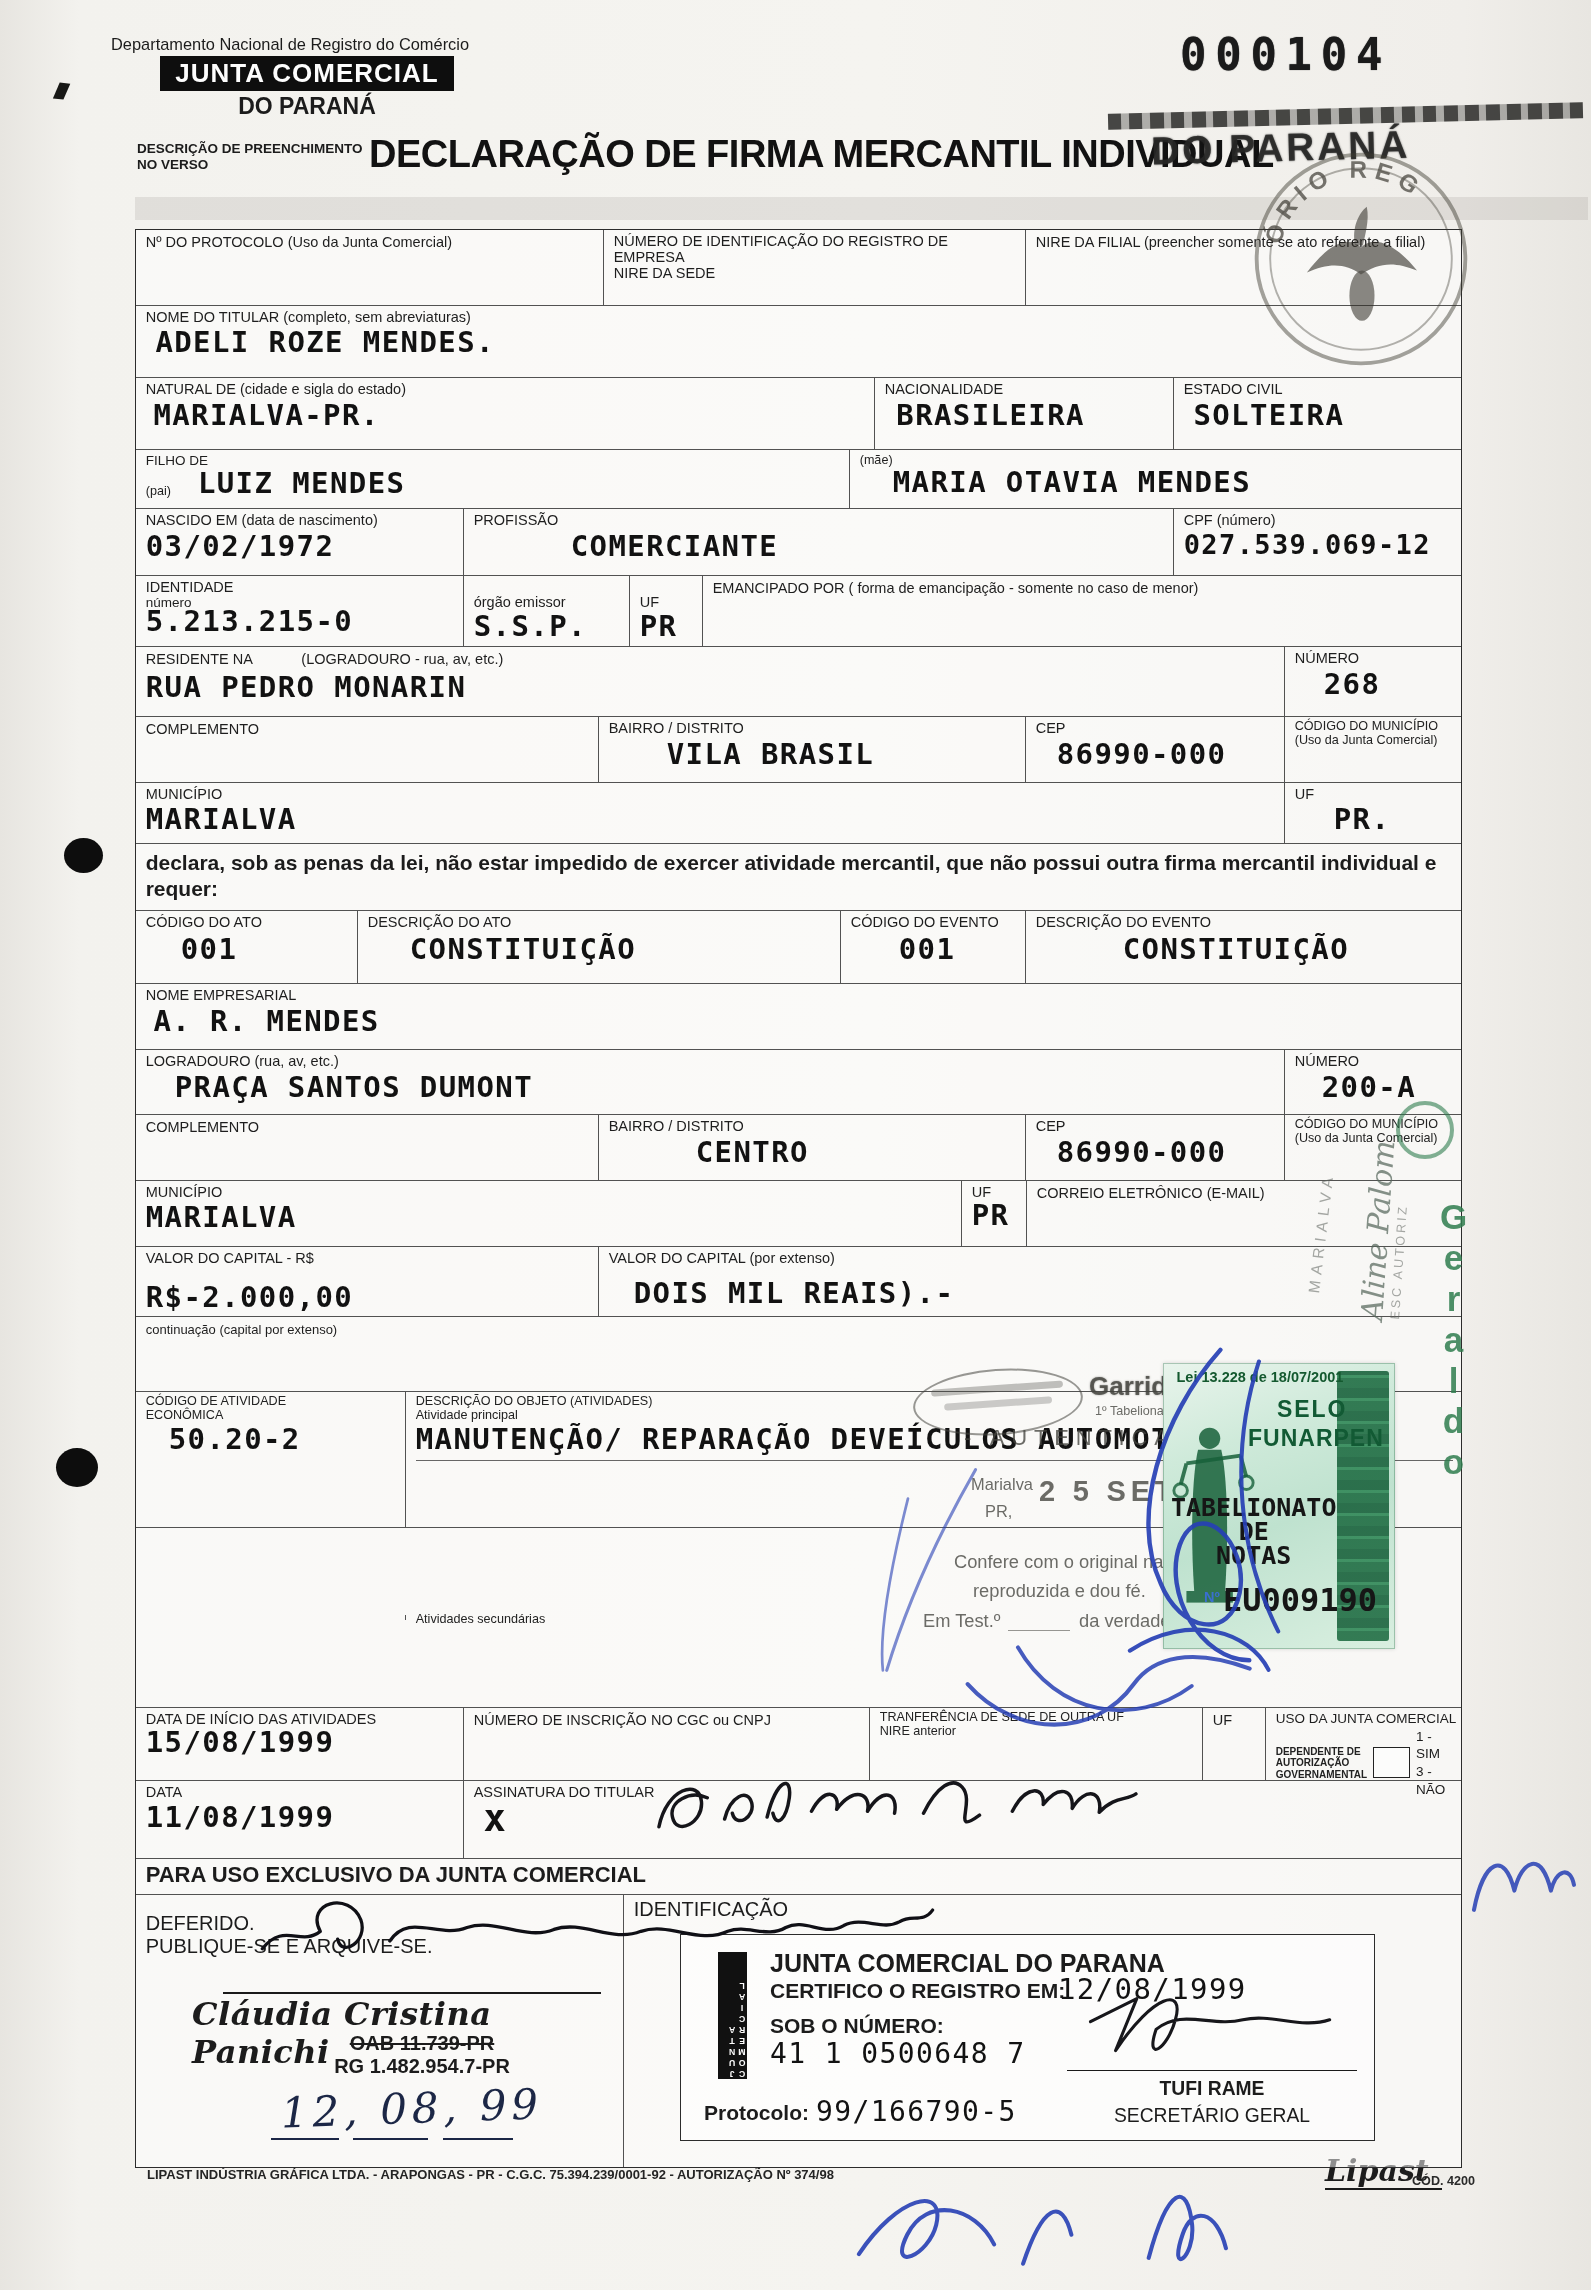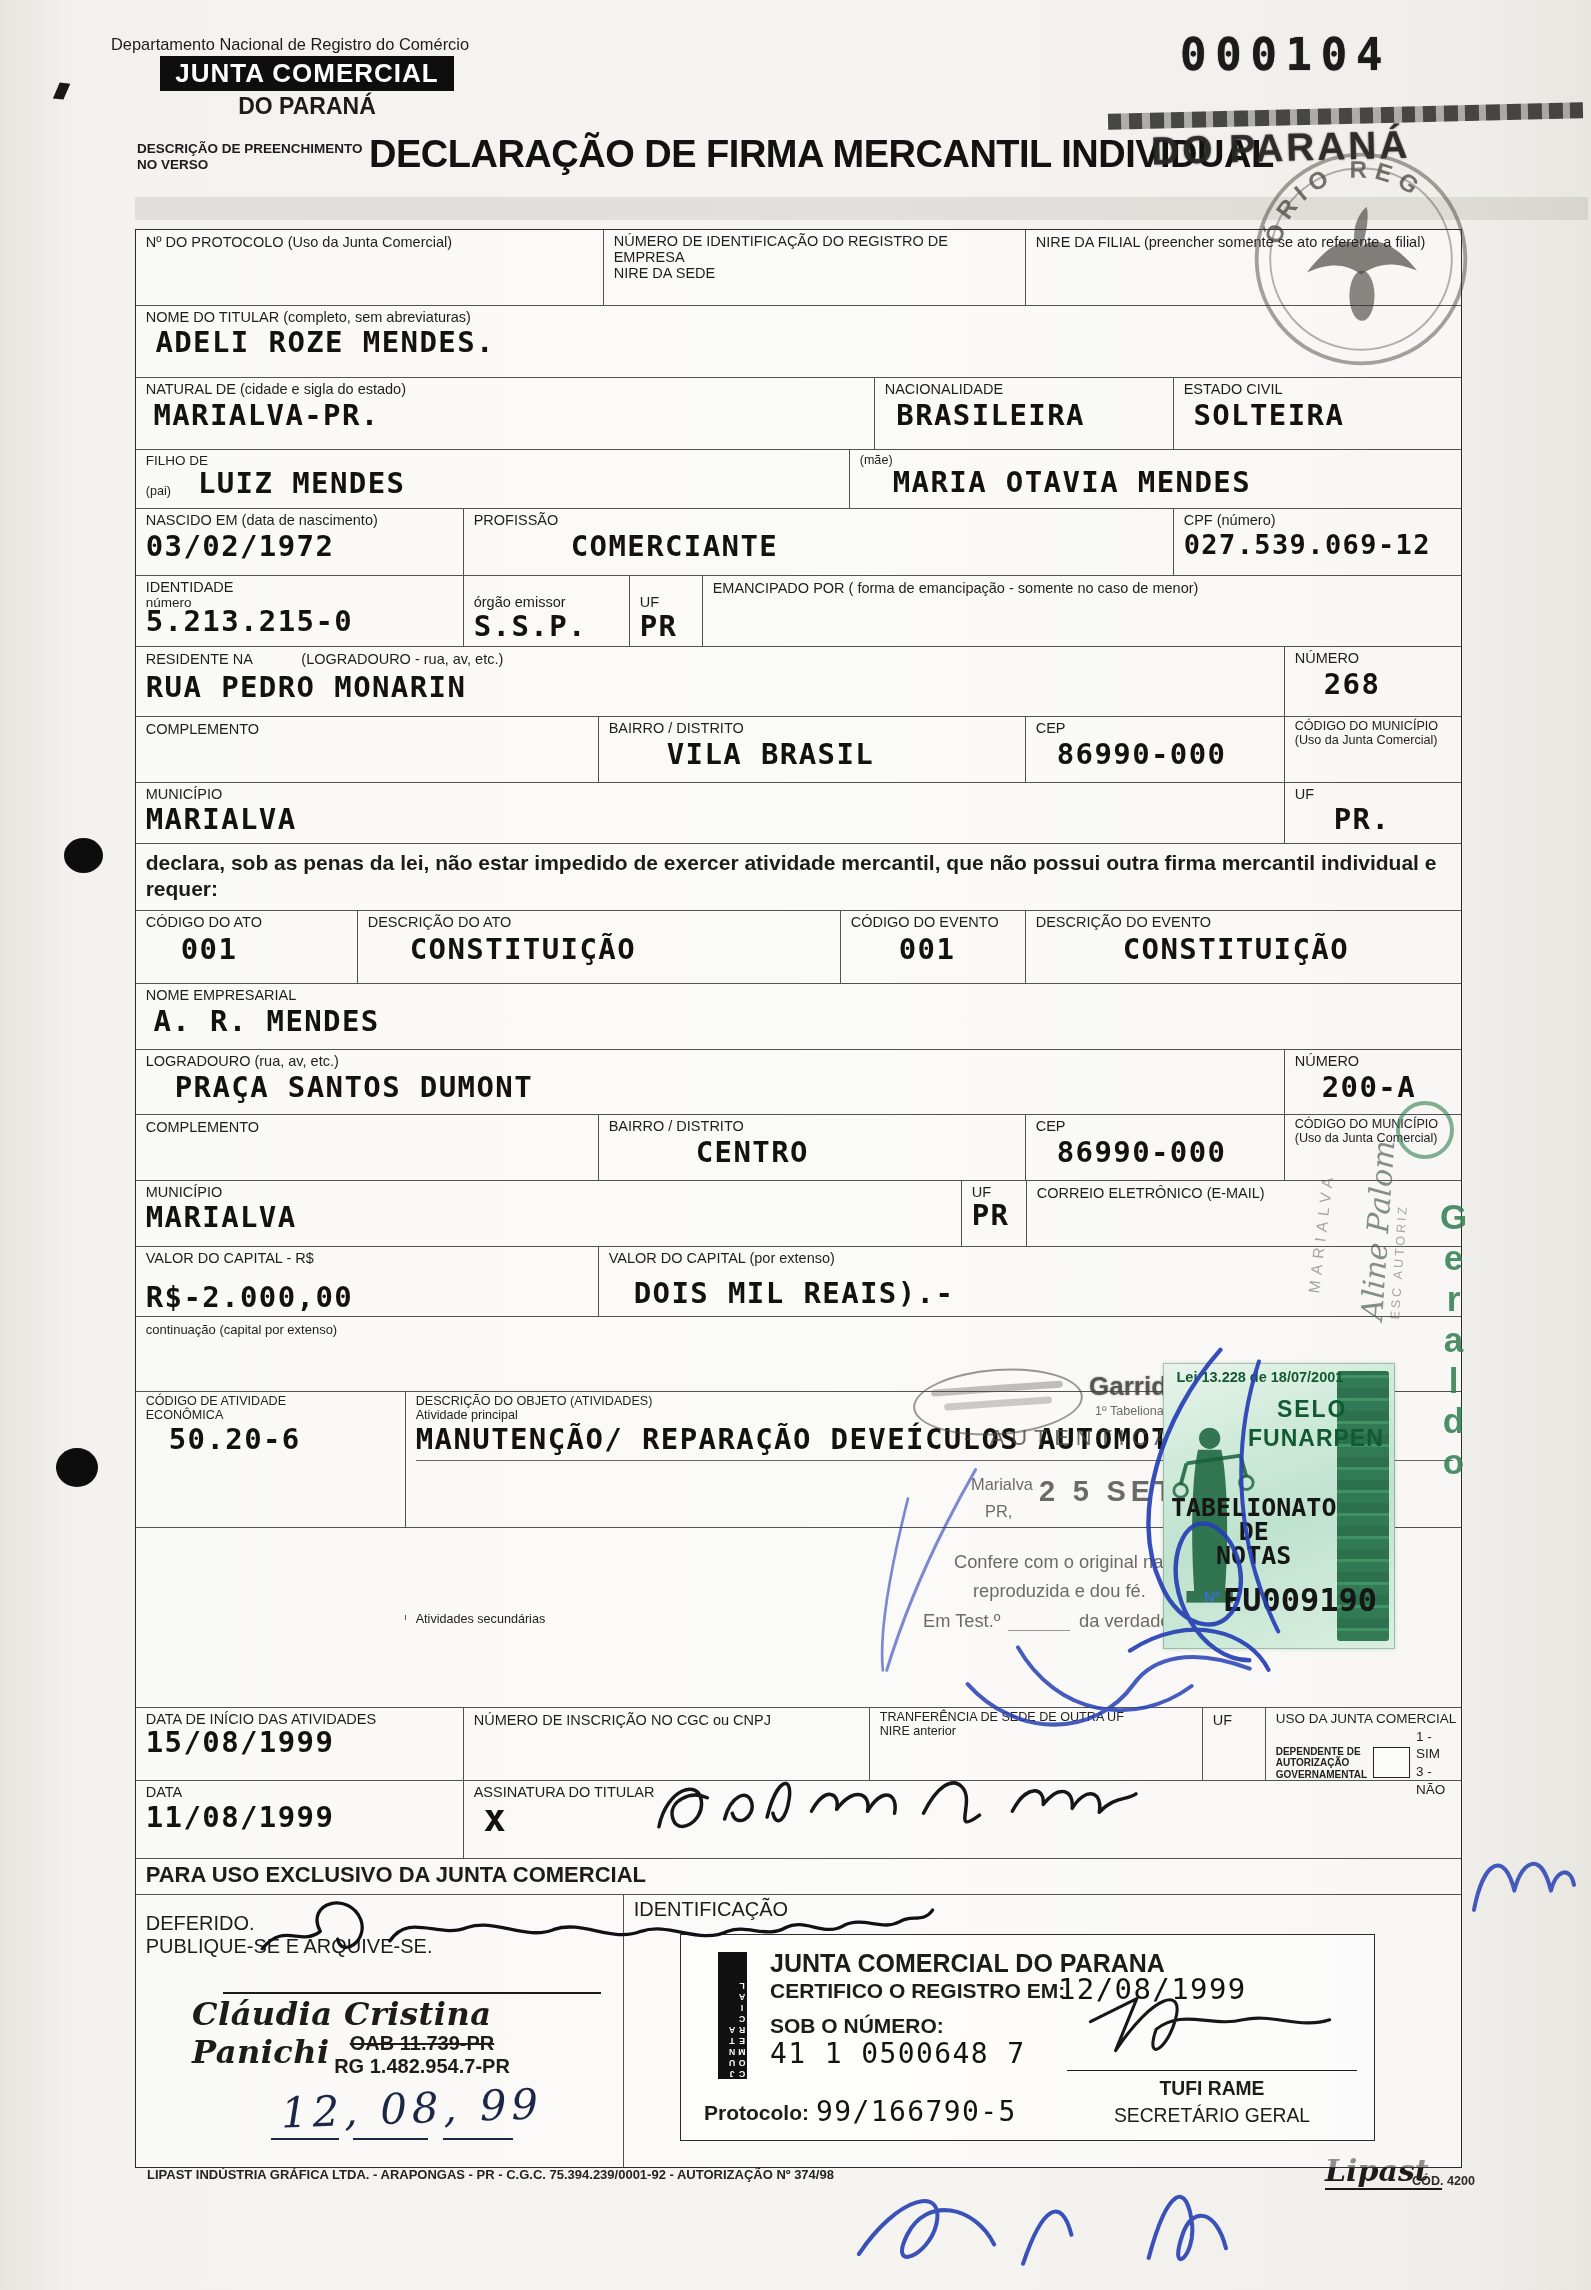--- a/index.html
+++ b/index.html
@@ -286,21 +286,21 @@
     <div class="row" style="height:74px;">
       <div class="cell" style="flex:1;">
         <span class="lbl" style="font-size:13px;">continuação (capital por extenso)</span>
       </div>
     </div>
 
     <div class="row" style="height:135px;">
       <div class="cell" style="width:270px;">
         <div class="lbl-sm">CÓDIGO DE ATIVIDADE</div>
         <div class="lbl-sm">ECONÔMICA</div>
-        <div class="val" style="margin:1.9px 0 0 23px;">50.20-6</div>
+        <div class="val" style="margin:1.9px 0 0 23px;">50.20-2</div>
       </div>
       <div class="cell" style="flex:1;">
         <div class="lbl-sm">DESCRIÇÃO DO OBJETO (ATIVIDADES)</div>
         <div class="lbl-sm">Atividade principal</div>
         <div class="val" style="margin-top:1px;border-bottom:1.9px solid rgba(40,40,40,.7);padding-bottom:5.8px;">MANUTENÇÃO/ REPARAÇÃO DEVEÍCULOS AUTOMOTORES.</div>
       </div>
     </div>
 
     <div class="row" style="height:179px;align-items:center;">
       <div class="cell" style="width:270px;"></div>

